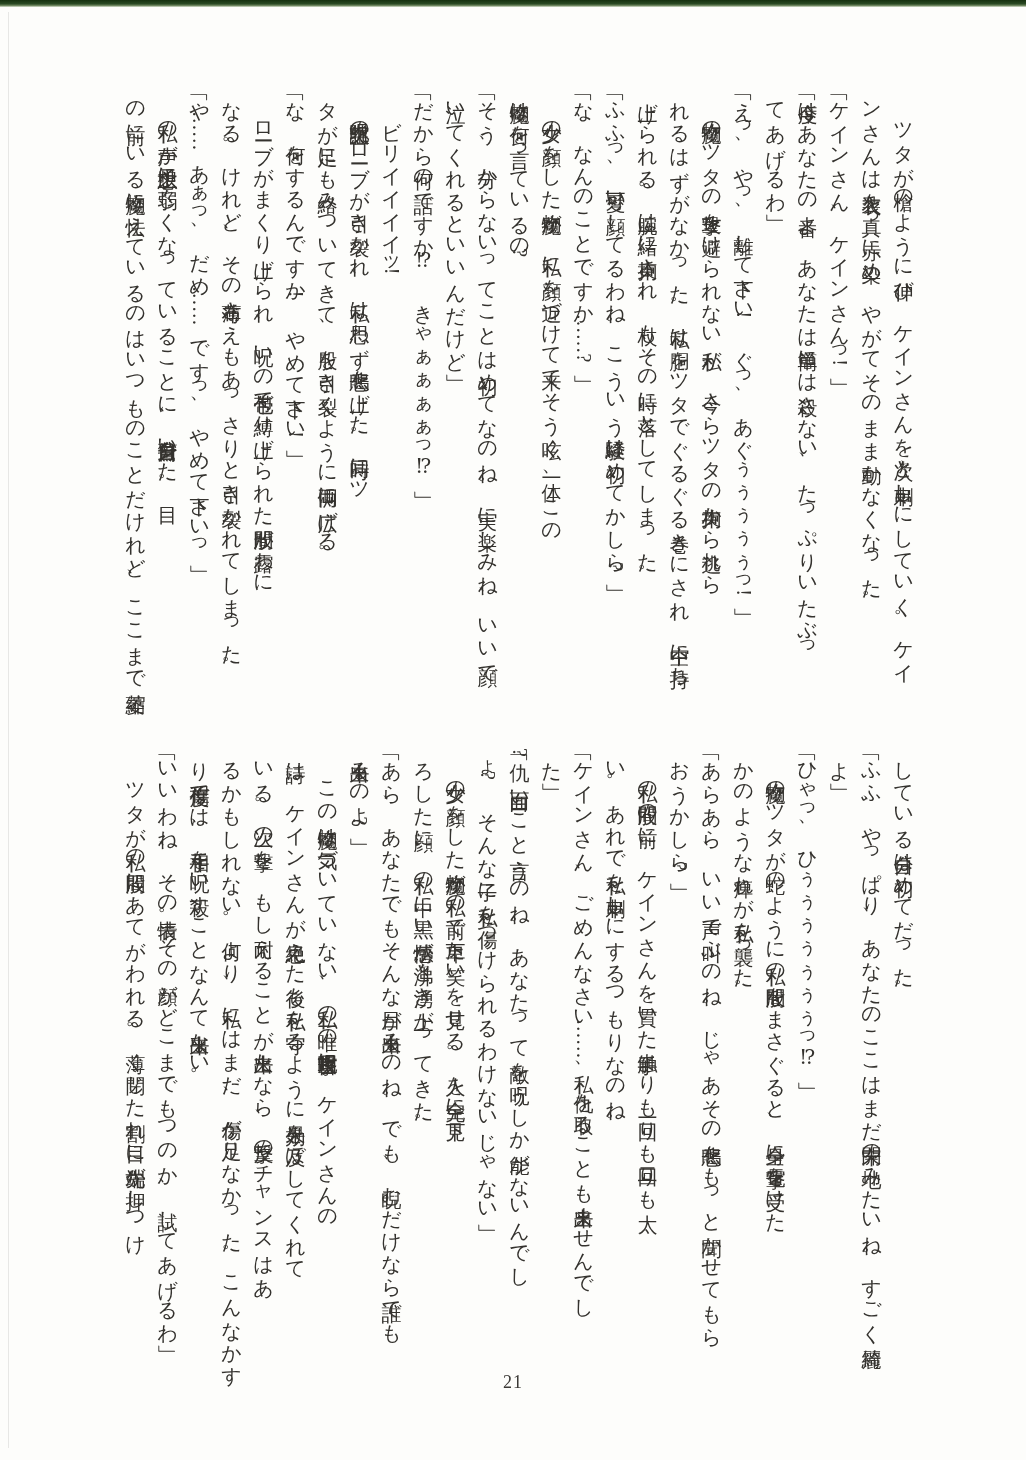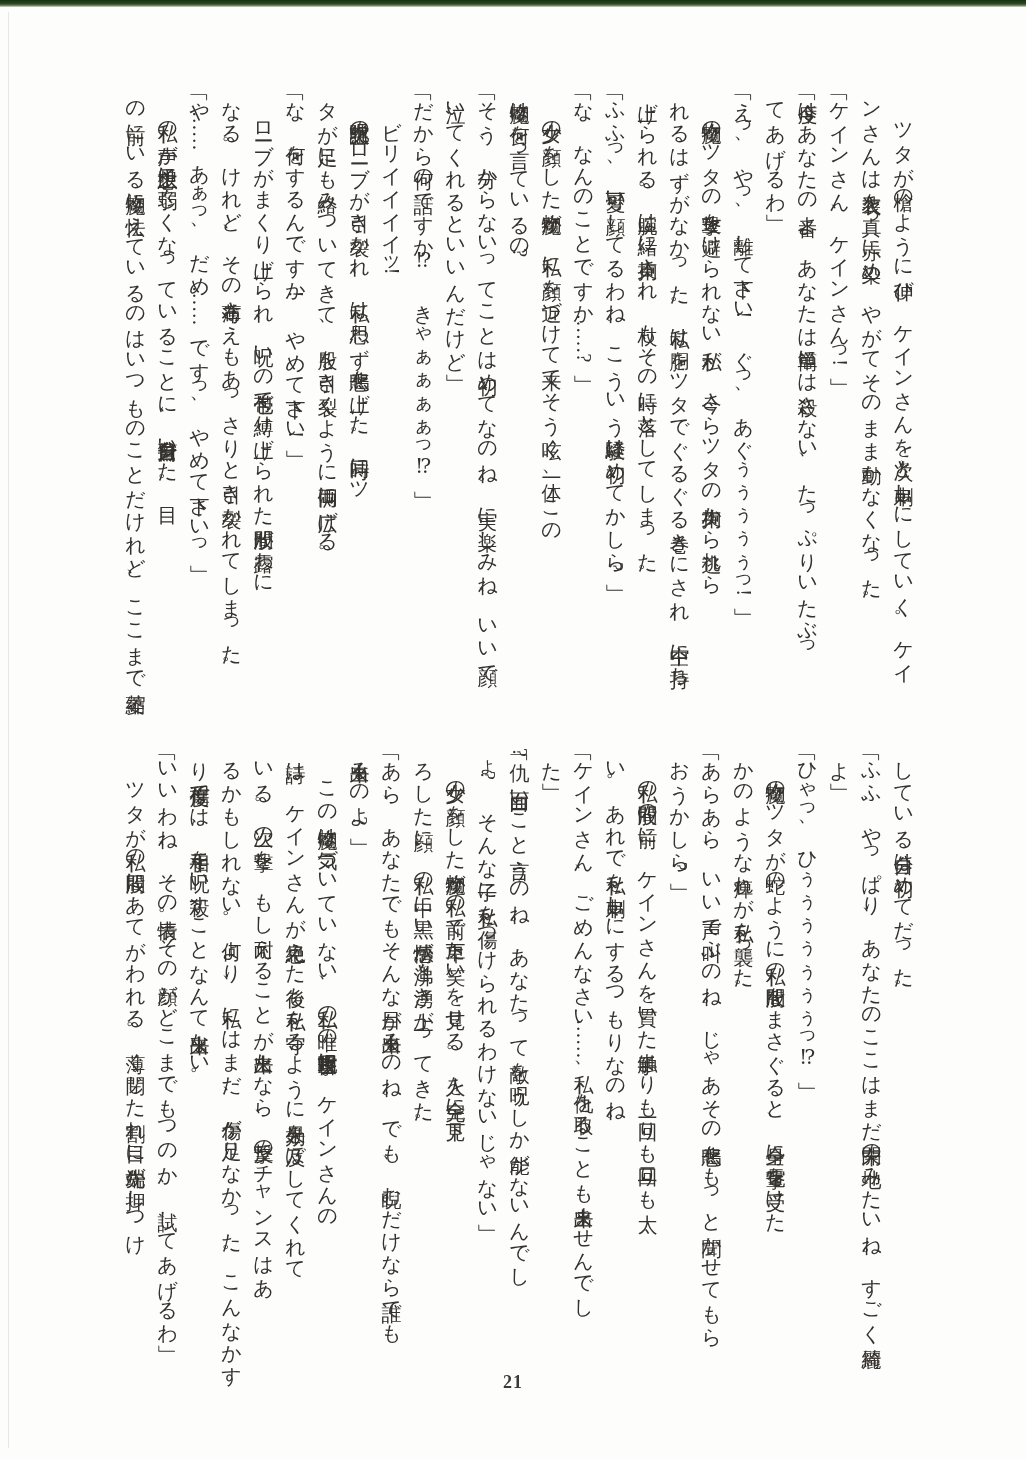--- a/index.html
+++ b/index.html
@@ -51,21 +51,20 @@
   .column.indent { text-indent: 20px; }
   .page-number {
     position: absolute;
     top: 1372px;
     left: 0;
     width: 1026px;
     text-align: center;
     font-size: 18px;
     letter-spacing: 1px;
     color: #3c3a37;
-    font-weight: bold;
   }
 </style>
 </head>
 <body>
 
 <div class="page">
   <div class="top-band"></div>
   <div class="edge-line"></div>
   <div class="text-block upper">
       <p class="column indent">ツタが槍のように伸び、ケインさんを次々と串刺しにしていく。ケイ</p>

